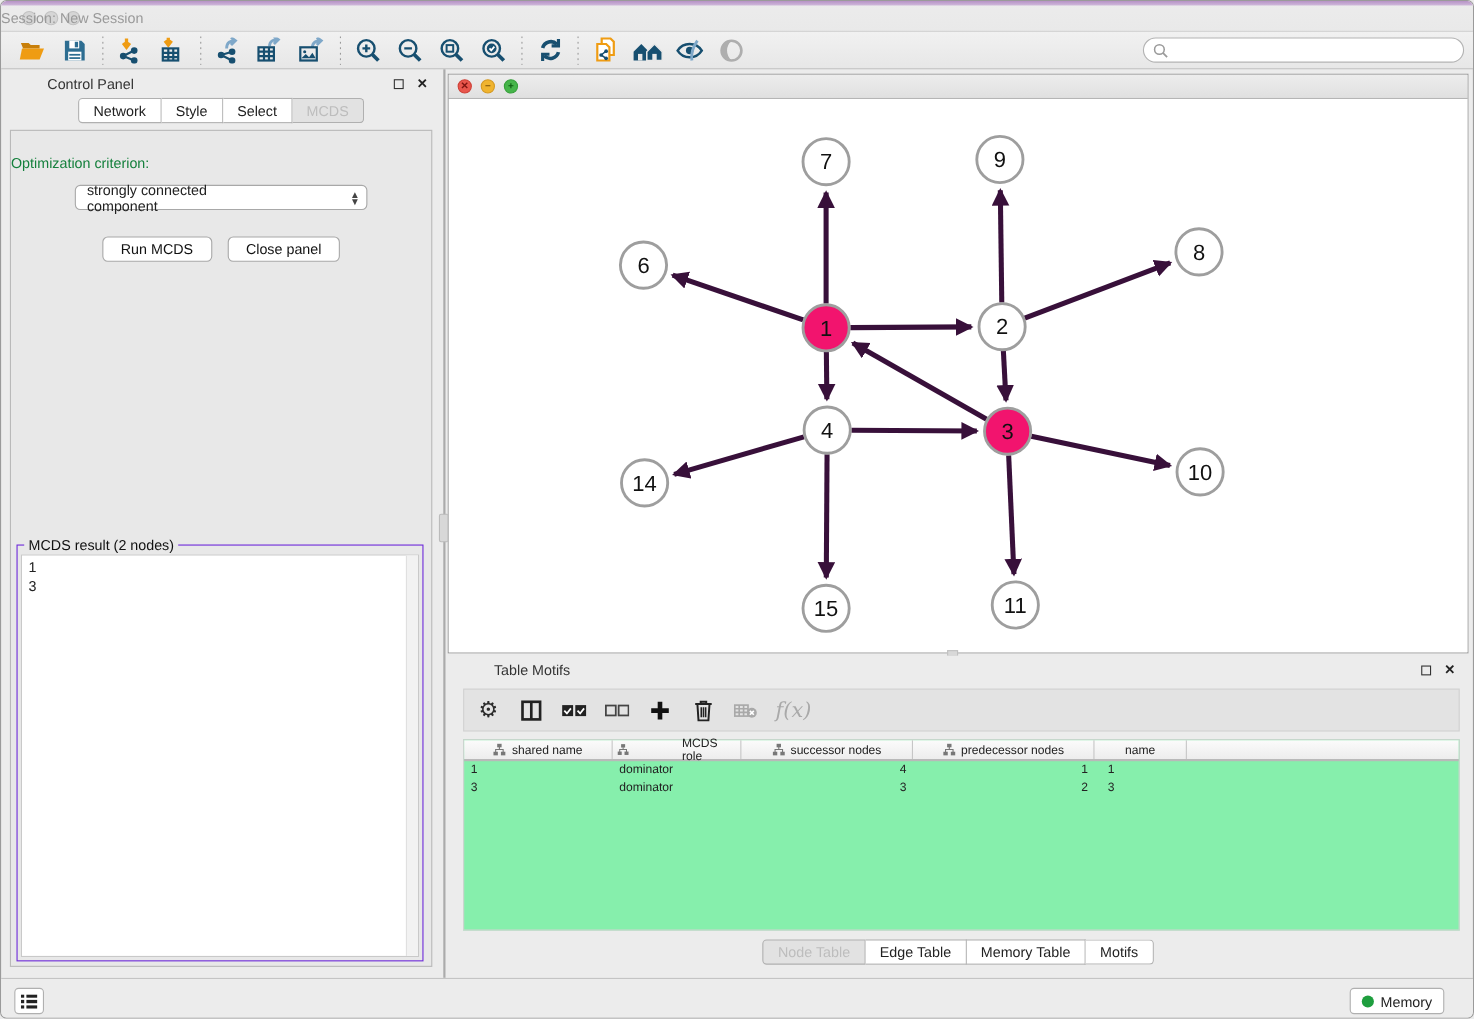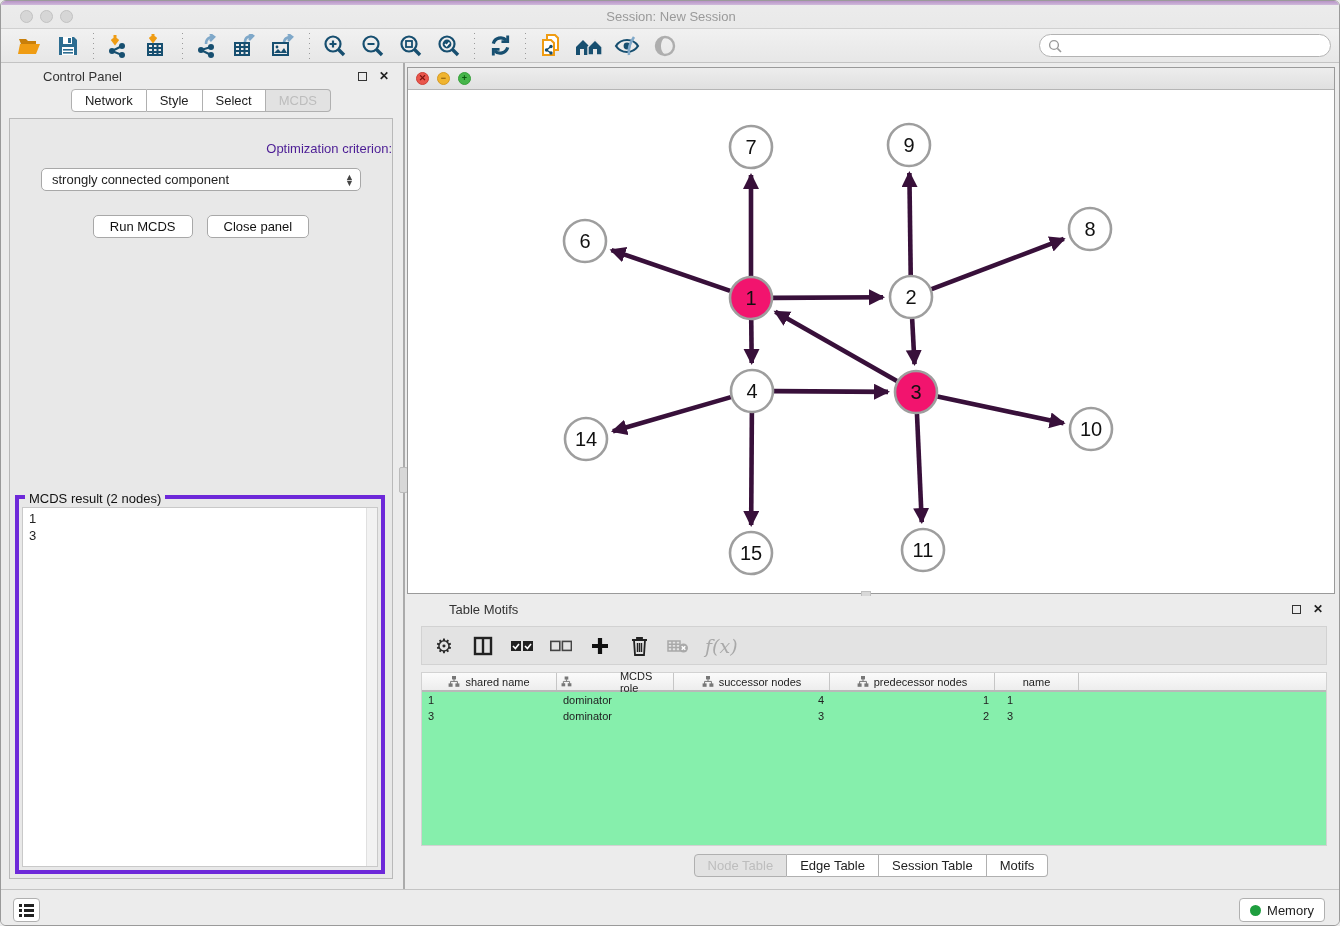--- a/index.html
+++ b/index.html
@@ -10,21 +10,21 @@
     position:relative; overflow:hidden;
     border:1px solid #9a9a9a; border-radius:6px;
   }
   
   .titlebar{position:absolute;left:0;top:0;width:1340px;height:28px;
     background:linear-gradient(#ececec,#e9e9e9);border-bottom:1px solid #d0d0d0;}
   .titlebar .lavender{position:absolute;left:0;top:0;width:100%;height:4px;
     background:linear-gradient(#b793c6,#cfb9da);border-radius:6px 6px 0 0;}
   .tl-dot{position:absolute;top:9px;width:13px;height:13px;border-radius:50%;
     background:#d6d6d6;border:1px solid #c2c2c2;}
-  .win-title{position:absolute;left:0;right:0;top:8px;text-align:center;
+  .win-title{position:absolute;left:0;right:0;top:8px;text-align:left;
     font-size:13px;color:#9a9a9a;}
   
   .toolbar{position:absolute;left:0;top:28px;width:1340px;height:34px;
     background:linear-gradient(#f1f1f1,#e7e7e7);border-bottom:1px solid #c3c3c3;
     display:flex;align-items:center;padding-left:10px;}
   .tb-btn{width:38px;height:30px;display:flex;align-items:center;justify-content:center;}
   .tb-sep{width:1px;height:26px;margin:0 6px;
     background-image:linear-gradient(#9a9a9a 30%, rgba(0,0,0,0) 0%);
     background-size:1px 5px;background-repeat:repeat-y;}
   .searchbox{position:absolute;right:10px;top:5px;width:292px;height:23px;
@@ -39,31 +39,31 @@
   .control-panel{position:absolute;left:0;top:62px;width:400px;height:826px;}
   .cp-head{position:absolute;left:0;top:0;width:100%;height:26px;display:flex;align-items:center;padding:0 12px;}
   .cp-head .spacer{flex:1;}
   .tabbar{position:absolute;top:26px;left:0;width:100%;display:flex;justify-content:center;}
   .tab{font-size:13px;padding:3px 13px;background:#fff;border:1px solid #b0b0b0;border-left:none;cursor:default;}
   .tab:first-child{border-left:1px solid #b0b0b0;border-radius:4px 0 0 4px;}
   .tab:last-child{border-radius:0 4px 4px 0;}
   .tab.active{background:#e2e2e2;color:#bdbdbd;}
   .cp-content{position:absolute;left:8px;right:8px;top:55px;bottom:10px;
     background:#e8e8e8;border:1px solid #b9b9b9;}
-  .opt-label{text-align:right;margin-top:22px;font-size:13px;color:#4c1d95;}
-  .criterion{margin:12px auto 0;width:320px;height:23px;background:#fff;
+  .opt-label{text-align:left;margin-top:22px;font-size:13px;color:#15803d;}
+  .criterion{margin:12px auto 0;width:266px;height:23px;background:#fff;
     border:1px solid #a8a8a8;border-radius:5px;display:flex;align-items:center;
     padding:0 6px 0 10px;font-size:13px;gap:35px;}
   .criterion .spacer{flex:1;}
   .stepper{display:flex;flex-direction:column;line-height:6px;font-size:9px;color:#444;}
   .btn-row{display:flex;justify-content:center;gap:14px;margin-top:12px;}
   .pbtn{height:23px;padding:0 16px;background:#fff;border:1px solid #a8a8a8;
     border-radius:5px;font-size:13px;color:#111;display:flex;align-items:center;margin-top:12px;}
   .result-group{position:absolute;left:5px;right:7px;top:376px;bottom:4px;
-    border:4px solid #6d28d9;}
+    border:1px solid #6d28d9;}
   .result-legend{position:absolute;top:-8px;left:6px;background:#e8e8e8;
     padding:0 4px;font-size:13px;color:#111;}
   .result-area{position:absolute;left:3px;right:3px;top:8px;bottom:3px;background:#fff;
     border:1px solid #c9c9c9;font-size:13px;padding:2px 6px;line-height:17px;}
   .result-scroll{position:absolute;right:0;top:0;bottom:0;width:11px;background:#f2f2f2;border-left:1px solid #e0e0e0;}
   
   .vsplit{position:absolute;left:402px;top:62px;width:2px;height:826px;background:#ababab;}
   .vsplit-handle{position:absolute;left:398px;top:466px;width:9px;height:26px;
     background:#d8d8d8;border:1px solid #bbb;border-radius:2px;}
   
@@ -465,35 +465,35 @@
       <div class="td" style="width:135px;">3</div>
       <div class="td" style="width:117px;">dominator</div>
       <div class="td num" style="width:156px;">3</div>
       <div class="td num" style="width:165px;">2</div>
       <div class="td" style="width:84px;padding-left:12px;">3</div>
     </div>
   </div>
   <div class="tp-tabs">
     <span class="tab active">Node Table</span>
     <span class="tab">Edge Table</span>
-    <span class="tab">Session Table</span>
+    <span class="tab">Memory Table</span>
     <span class="tab">Motifs</span>
   </div>
 </div>
 
 <div class="statusbar">
   <span class="sb-btn" style="left:12px;width:27px;">
     <svg width="15" height="13" viewBox="0 0 15 13">
         <g fill="#222">
           <rect x="0" y="0" width="3" height="3"></rect>
           <rect x="5" y="0" width="10" height="3"></rect>
           <rect x="0" y="5" width="3" height="3"></rect>
           <rect x="5" y="5" width="10" height="3"></rect>
           <rect x="0" y="10" width="3" height="3"></rect>
           <rect x="5" y="10" width="10" height="3"></rect>
         </g>
       </svg>
   </span>
-  <span class="sb-btn" style="right:16px;padding:0 10px;">
+  <span class="sb-btn" style="right:28px;padding:0 10px;">
     <span class="memory-dot"></span>
     <span>Memory</span>
   </span>
 </div>
 
 </body></html>

